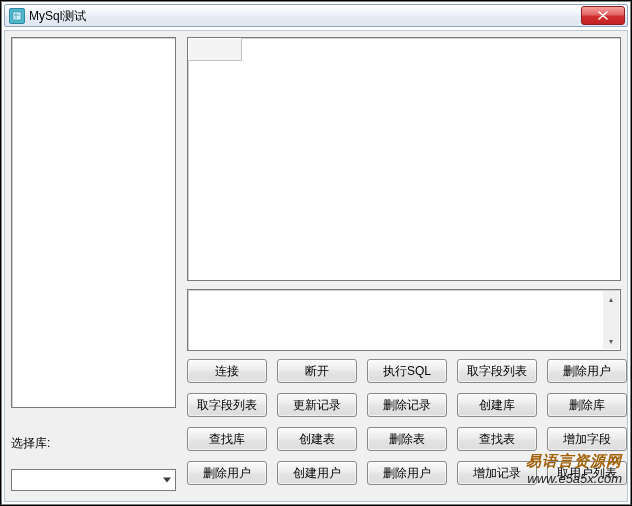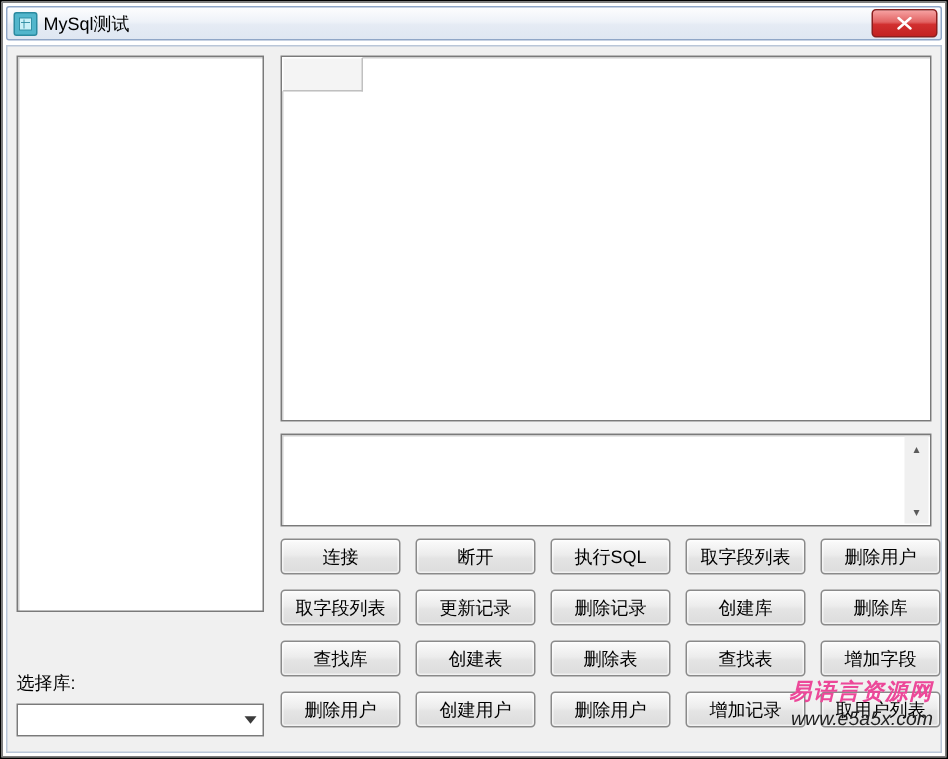--- a/index.html
+++ b/index.html
@@ -45,21 +45,21 @@
     box-shadow: inset 1px 1px 0 #d0d0d0;
   }
 
   
   .left-list {
     position: absolute; left: 6px; top: 6px; width: 165px; height: 371px;
   }
 
   
   .db-label {
-    position: absolute; left: 6px; top: 416px; font-size: 12px; color: #000;
+    position: absolute; left: 6px; top: 404px; font-size: 12px; color: #000;
   }
 
   
   .db-combo {
     position: absolute; left: 6px; top: 438px; width: 165px; height: 22px;
     background: #fff; border: 1px solid #7a7a7a;
     display: flex; align-items: center; padding: 0 4px; font-size: 12px;
   }
   .db-combo .chev {
     position: absolute; right: 4px; top: 50%; transform: translateY(-50%);
@@ -111,21 +111,21 @@
     font-size: 12px; color: #000;
     display: flex; align-items: center; justify-content: center;
     box-shadow: inset 0 0 0 1px rgba(255,255,255,0.6);
   }
 
   
   .watermark {
     position: absolute; right: 10px; bottom: 20px; text-align: right;
     font-family: "SimSun", serif;
   }
-  .watermark .line1 { color: #ec4899; font-size: 15px; letter-spacing: 1px; font-style: italic; font-weight: 600; text-align: right; }
+  .watermark .line1 { color: #a16207; font-size: 15px; letter-spacing: 1px; font-style: italic; font-weight: 600; text-align: right; }
   .watermark .line2 { color: #222; font-size: 13px; font-style: italic; }
 </style>
 </head>
 <body>
 
 <div class="canvas">
   <div class="win-outer"></div>
 
   <div class="title-bar">
     <div class="app-icon">

